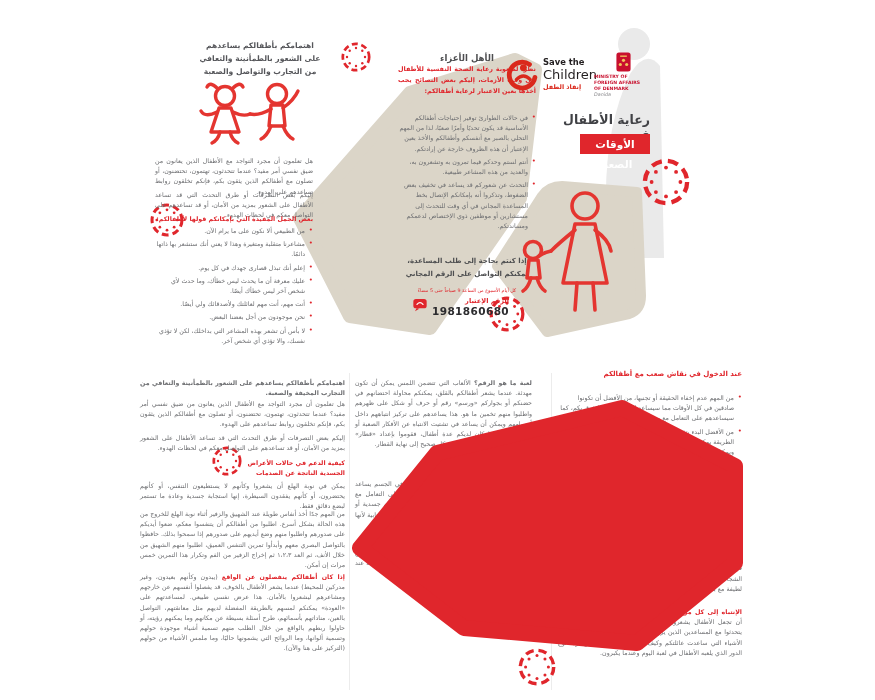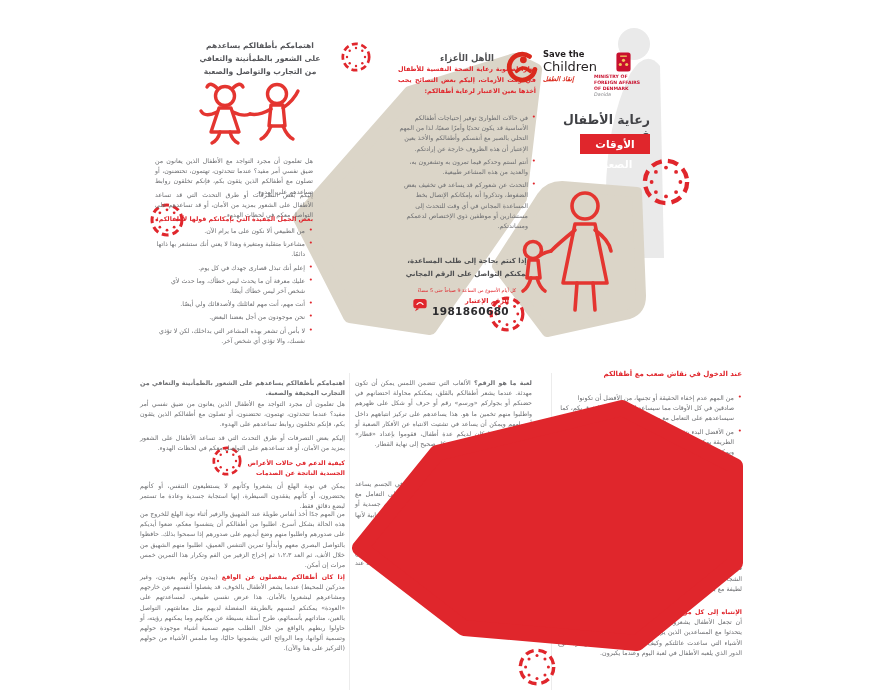--- a/index.html
+++ b/index.html
@@ -165,30 +165,30 @@
     <rect x="4" y="6" width="40" height="28" rx="8" fill="#e0262c"></rect>
     <path d="M 14 33 l -5 10 l 13 -8 z" fill="#e0262c"></path>
     <path d="M 15 22 q 9 -10 18 0" fill="none" stroke="#ffffff" stroke-width="4" stroke-linecap="round"></path>
   </svg>
   <div>
     <div class="abs-none ar red b" style="font-size:6.6px;">الرقم الإعتبار</div>
     <div style="font-size:10.5px;font-weight:bold;color:#2b2b2e;letter-spacing:.4px;">1981860680</div>
   </div>
 </div>
 
-<div class="abs" style="left:505px;top:50px;z-index:2;display:flex;gap:4px;">
+<div class="abs" style="left:505px;top:58px;z-index:2;display:flex;gap:4px;">
   <svg width="34" height="40" viewBox="0 0 50 56">
     <path d="M 36 8 A 19 19 0 1 0 44 27" fill="none" stroke="#da291c" stroke-width="7" stroke-linecap="round"></path>
     <circle cx="27" cy="13" r="5" fill="#da291c"></circle>
     <path d="M 17 30 Q 27 20 37 30" fill="none" stroke="#da291c" stroke-width="5" stroke-linecap="round"></path>
   </svg>
   <div>
     <div style="font-size:8.4px;font-weight:bold;color:#231f20;line-height:1.15;">Save the</div>
     <div style="font-size:13px;font-weight:normal;color:#231f20;line-height:1.15;">Children</div>
-    <div class="ar" style="font-size:6.4px;font-weight:bold;color:#da291c;text-align:left;font-style:italic;">إنقاذ الطفل</div>
+    <div class="ar" style="font-size:6.4px;font-weight:bold;color:#da291c;text-align:left;">إنقاذ الطفل</div>
   </div>
 </div>
 
 <div class="abs" style="left:594px;top:52px;z-index:2;width:58px;">
   <svg width="15" height="20" viewBox="0 0 18 24" style="margin:0 auto 2px auto;">
     <rect x="0.5" y="0.5" width="17" height="23" rx="3" fill="#c8102e"></rect>
     <path d="M 5 5 h 8" stroke="#f2c75c" stroke-width="1.6"></path>
     <circle cx="9" cy="10" r="1.9" fill="#f2c75c"></circle>
       <circle cx="5.2" cy="15" r="1.9" fill="#f2c75c"></circle>
       <circle cx="12.8" cy="15" r="1.9" fill="#f2c75c"></circle>

